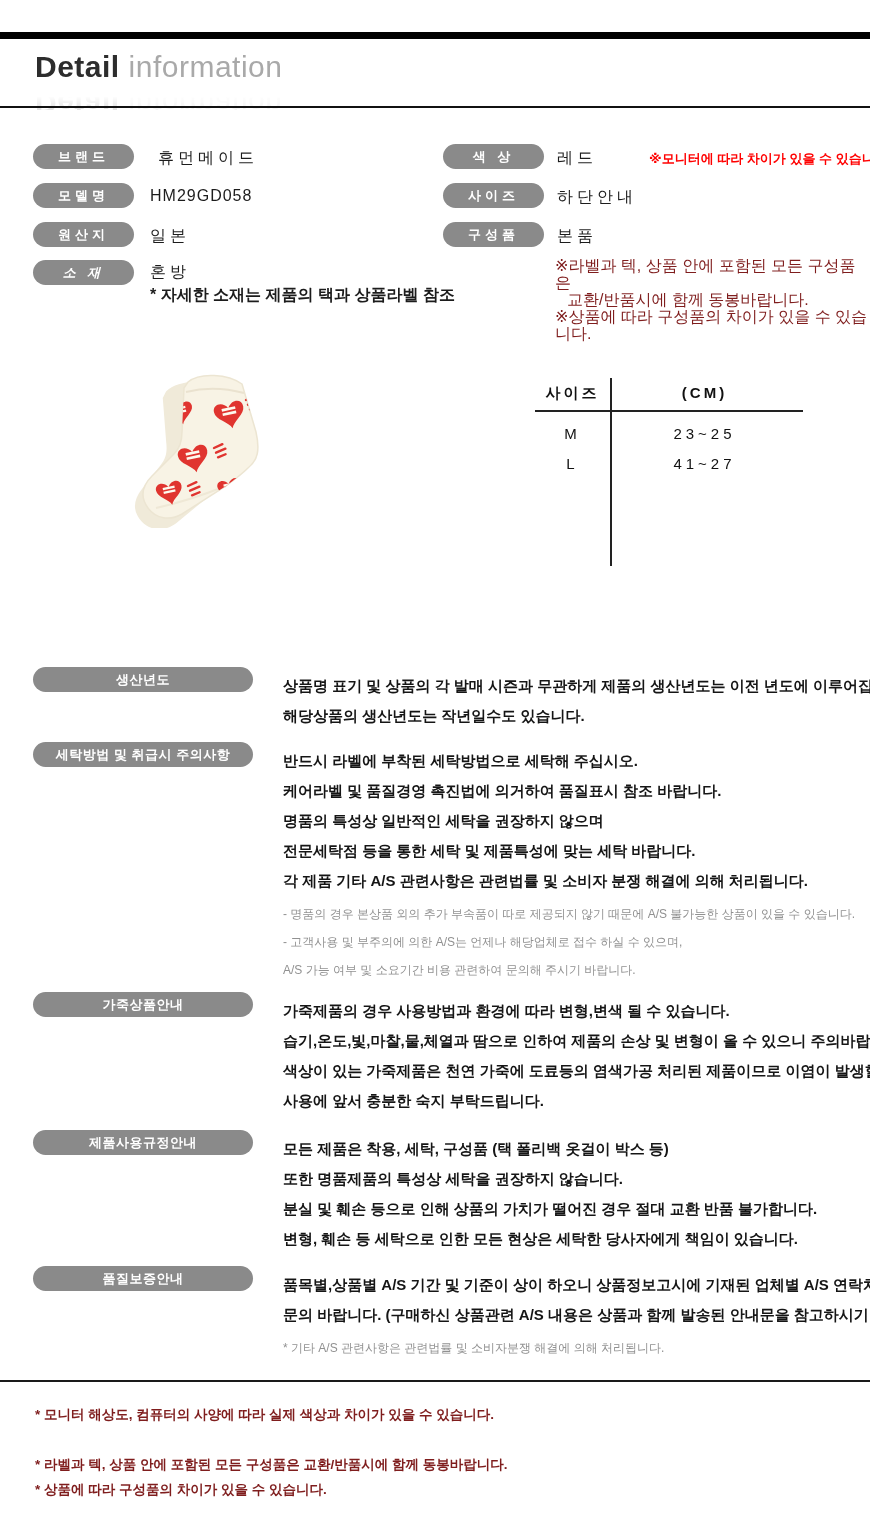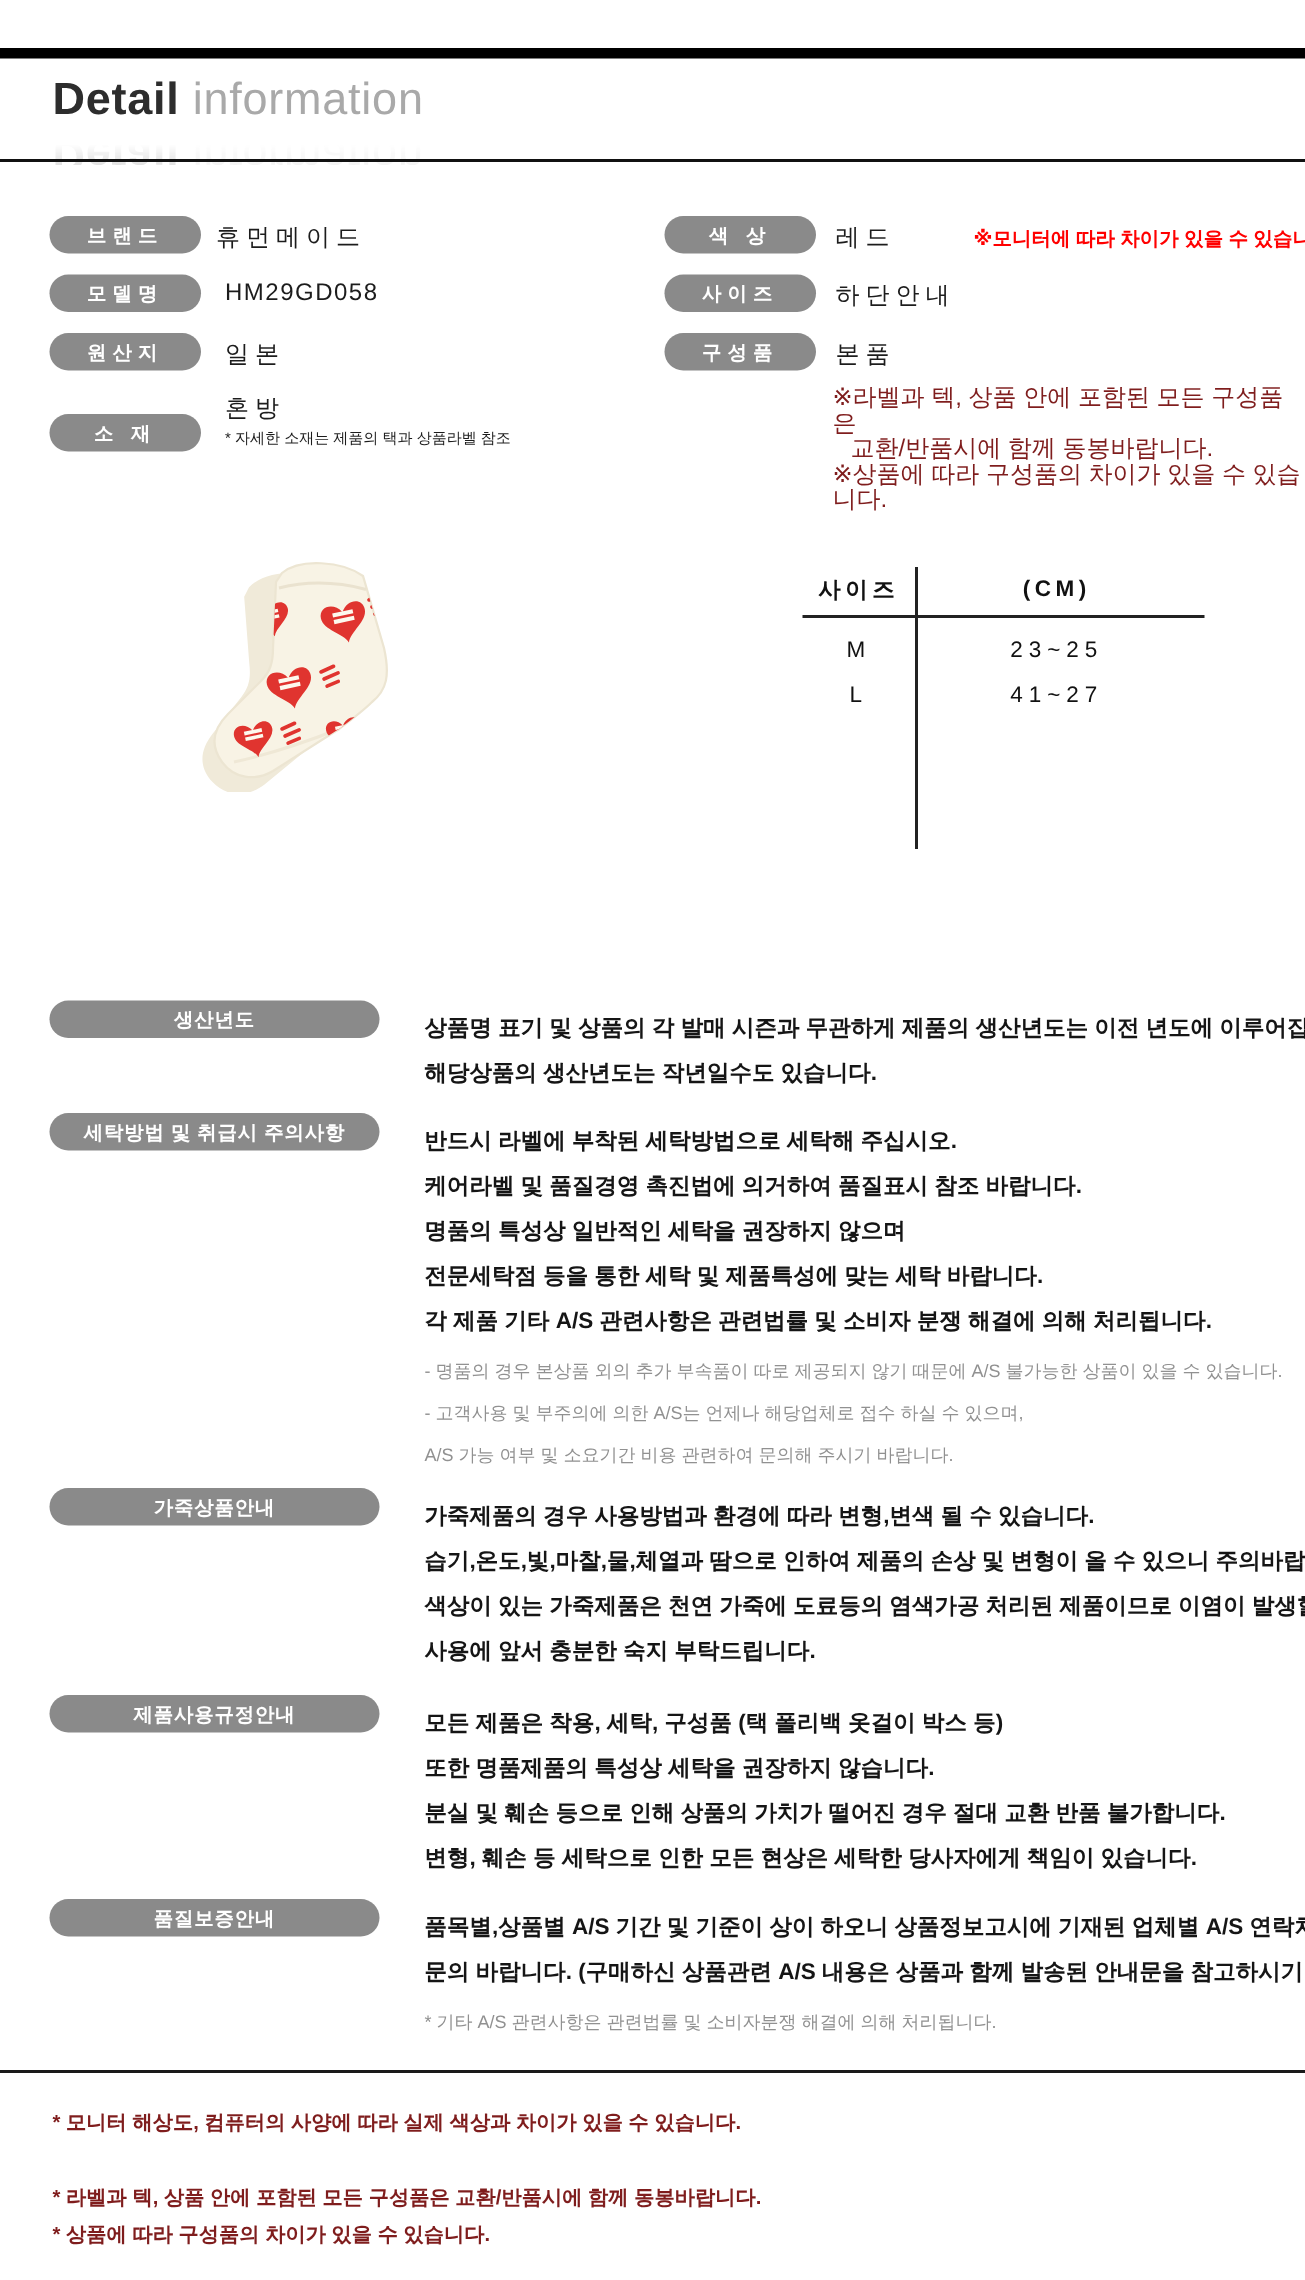--- a/index.html
+++ b/index.html
@@ -17,21 +17,21 @@
   .title-reflection .inner { display:inline-block; transform:scaleY(-1); font-size:30px; line-height:34px; letter-spacing:0.5px; white-space:nowrap;
       -webkit-mask-image:linear-gradient(to top, transparent 30%, rgba(0,0,0,.8) 100%);
       mask-image:linear-gradient(to top, transparent 30%, rgba(0,0,0,.8) 100%); }
 
   .badge { position:absolute; height:25px; background:#8a8a8a; border-radius:13px; color:#fff; font-size:13px; font-weight:700;
            display:flex; align-items:center; justify-content:center; letter-spacing:4px; white-space:nowrap; }
   .badge.small { width:101px; }
   .badge.wide { width:220px; letter-spacing:0.5px; }
 
   .info-value { position:absolute; font-size:16px; color:#1c1c1c; letter-spacing:4px; font-weight:500; white-space:nowrap; }
-  .material-note { position:absolute; font-size:10px; font-weight:400; color:#1c1c1c; white-space:nowrap; }
+  .material-note { position:absolute; font-size:16px; font-weight:700; color:#1c1c1c; white-space:nowrap; }
   .color-note { position:absolute; font-size:13px; font-weight:700; color:#ff0000; white-space:nowrap; }
   .components-note { position:absolute; font-size:16px; color:#7f1d1d; line-height:17px; }
   .components-note .indent { padding-left:12px; }
 
   .size-table { position:absolute; left:535px; top:372px; width:268px; height:192px; }
   .size-table .vline { position:absolute; left:75px; top:2px; width:2px; height:188px; background:#222; }
   .size-table .hline { position:absolute; left:0; top:34px; width:268px; height:2px; background:#222; }
   .size-table .c1 { position:absolute; left:0; width:75px; text-align:center; }
   .size-table .c2 { position:absolute; left:77px; width:185px; text-align:center; }
   .size-table .hdr { top:8px; font-size:15px; font-weight:700; color:#111; letter-spacing:3px; }
@@ -59,29 +59,29 @@
     <span class="t1">Detail</span>
     <span class="t2">information</span>
   </div>
   <div class="title-reflection">
     <span class="inner"><span class="t1" style="color:#2d2d2d;font-weight:700;">Detail</span> <span class="t2" style="color:#a9a9a9;">information</span></span>
   </div>
 
   <div class="header-rule"></div>
 
   <div class="badge small" style="left:33px; top:140px;">브랜드</div>
-  <div class="info-value" style="left:144px; top:144px;">휴먼메이드</div>
+  <div class="info-value" style="left:158px; top:144px;">휴먼메이드</div>
 
   <div class="badge small" style="left:33px; top:179px;">모델명</div>
   <div class="info-value" style="left:150px; top:183px; letter-spacing:1px;">HM29GD058</div>
 
   <div class="badge small" style="left:33px; top:218px;">원산지</div>
   <div class="info-value" style="left:150px; top:222px;">일본</div>
 
-  <div class="badge small" style="left:33px; top:272px;">소 재</div>
+  <div class="badge small" style="left:33px; top:256px;font-style:italic;">소 재</div>
   <div class="info-value" style="left:150px; top:258px;">혼방</div>
   <div class="material-note" style="left:150px; top:281px;">* 자세한 소재는 제품의 택과 상품라벨 참조</div>
 
   <div class="badge small" style="left:443px; top:140px;">색 상</div>
   <div class="info-value" style="left:557px; top:144px;">레드</div>
   <div class="color-note" style="left:649px; top:146px;">※모니터에 따라 차이가 있을 수 있습니다.</div>
 
   <div class="badge small" style="left:443px; top:179px;">사이즈</div>
   <div class="info-value" style="left:557px; top:183px;">하단안내</div>
 

